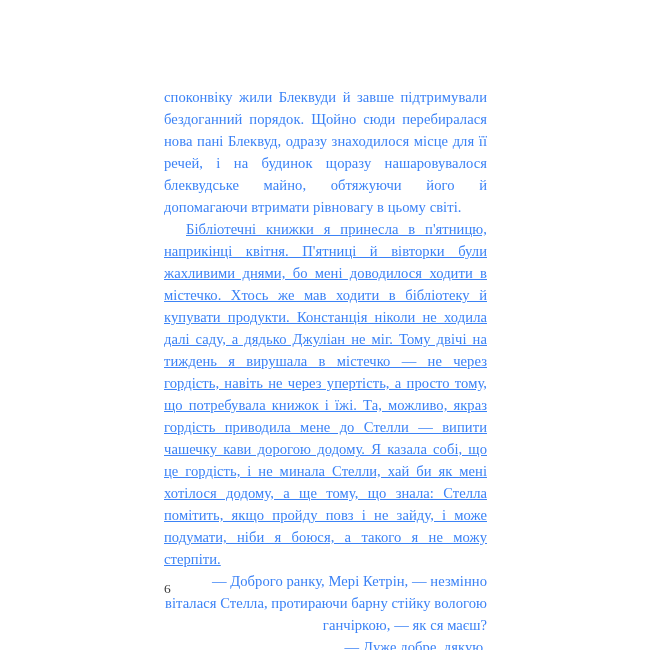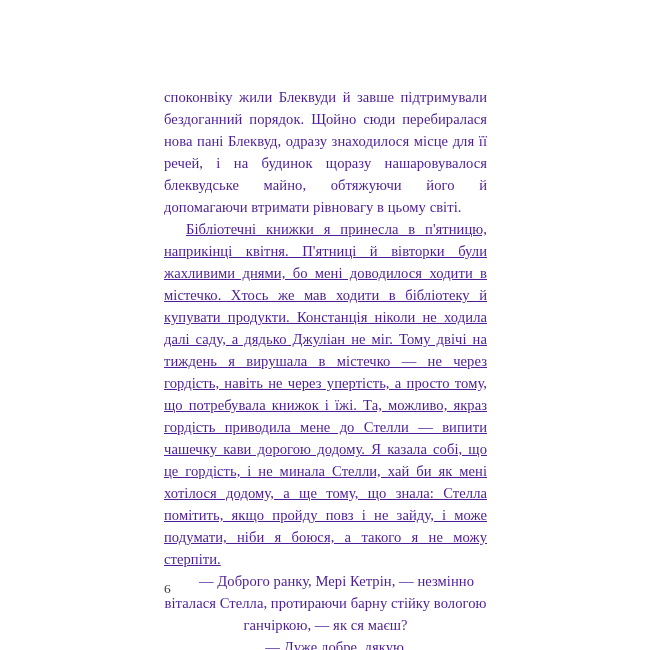--- a/index.html
+++ b/index.html
@@ -25,40 +25,40 @@
     position: absolute;
     left: 164px;
     top: 86px;
     width: 323px;
   }
 
   .para {
     margin: 0;
     font-size: 14.6px;
     line-height: 22px;
-    color: #4c1d95;
+    color: #3b82f6;
     text-align: justify;
     text-justify: inter-word;
     hyphens: manual;
     -webkit-hyphens: manual;
     letter-spacing: 0.05px;
   }
 
   .para + .para {
     margin-top: 0;
   }
 
   .para.indent {
     text-indent: 22px;
     text-decoration: underline;
   }
 
   .para.dialogue {
     text-indent: 22px;
-    text-align: center;
+    text-align: right;
   }
 
   .page-number {
     position: absolute;
     left: 164px;
     top: 580px;
     font-size: 13.5px;
     line-height: 18px;
     color: #3a3a3a;
     font-family: "Liberation Serif", "DejaVu Serif", serif;

